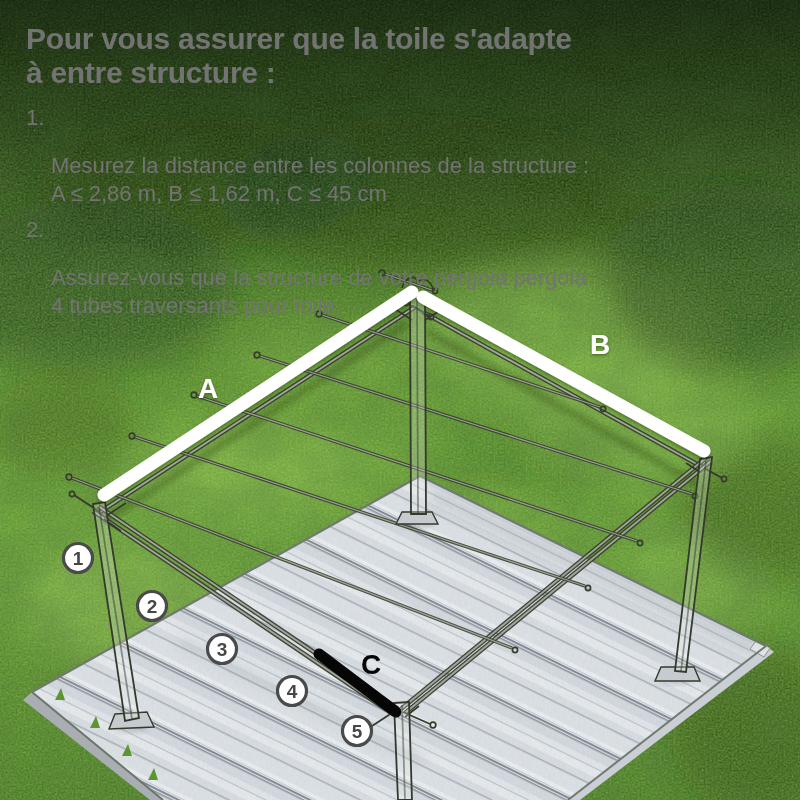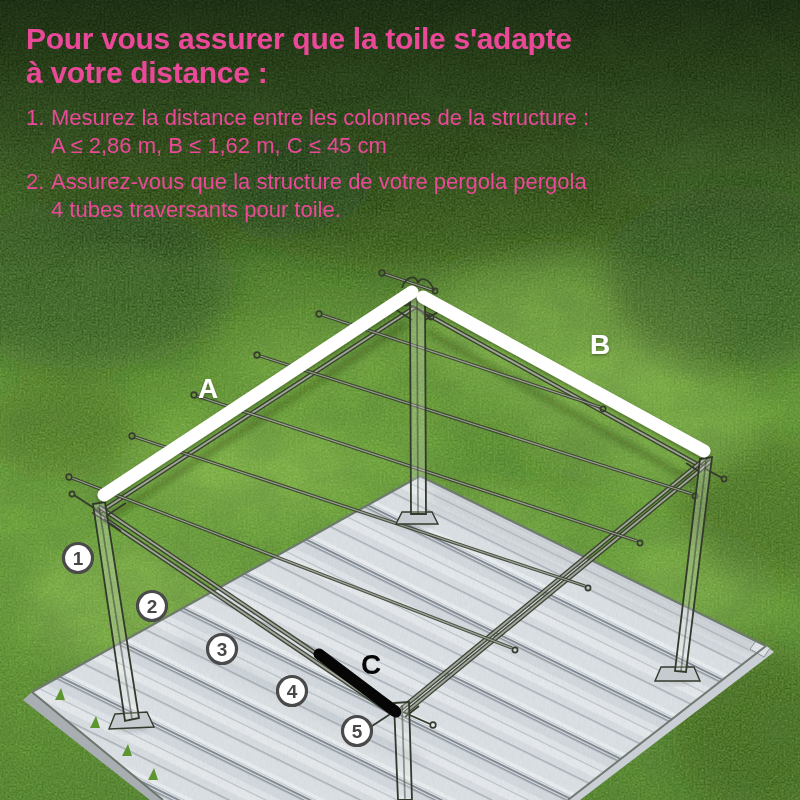--- a/index.html
+++ b/index.html
@@ -2,31 +2,31 @@
 <html lang="fr"><head>
 <meta charset="utf-8">
 <style>
   html,body{margin:0;padding:0;background:#ffffff;}
   .stage{
     position:relative;width:800px;height:800px;overflow:hidden;
     font-family:"Liberation Sans",sans-serif;
   }
   .stage svg{position:absolute;inset:0;display:block;}
   .copy{
-    position:absolute;left:26px;top:22px;right:16px;color:#ec4899;
+    position:absolute;left:26px;top:22px;right:16px;color:#737373;
     -webkit-font-smoothing:antialiased;
   }
   .copy h1{
     margin:0;font-size:30px;line-height:34px;font-weight:800;letter-spacing:-0.3px;
   }
   .copy ol{list-style:none;margin:14px 0 0 0;padding:0;}
   .copy li{display:flex;font-size:22px;line-height:27.5px;font-weight:500;}
   .copy li + li{margin-top:9px;}
   .copy .num{flex:0 0 25px;}
-  .copy .body{flex:1;}
+  .copy .body{flex:1;margin-top:48px;}
 
   
   .rail{stroke:#333a2b;stroke-width:4.6;fill:none;opacity:.92;}
   .rail-core{stroke:#ccd2c5;stroke-width:1.9;fill:none;opacity:.7;}
   .tube{stroke:#363d2e;stroke-width:3.4;fill:none;opacity:.9;}
   .tube-core{stroke:#d6dbd0;stroke-width:1.3;fill:none;opacity:.6;}
   .cap{fill:none;stroke:#363d2e;stroke-width:1.7;}
   .wire{stroke:#333a2b;stroke-width:1.7;fill:none;}
   .post{fill:rgba(240,244,240,.25);stroke:#333a2b;stroke-width:1.8;}
   .plate{fill:#c6cbd0;stroke:#333a2b;stroke-width:1.4;}
@@ -269,21 +269,21 @@
     </g>
     <g>
       <circle class="marker-circle" cx="357" cy="731" r="14.5"></circle>
       <text class="marker-num" x="357" y="738">5</text>
     </g>
   </g>
 </svg>
 
 <header class="copy">
   <h1><span>Pour vous assurer que la toile s'adapte</span><br>
-  <span>à votre distance :</span></h1>
+  <span>à entre structure :</span></h1>
   <ol>
     <li>
       <span class="num">1.</span>
       <span class="body"><span>Mesurez la distance entre les colonnes de la structure :</span><br>
       <span>A ≤ 2,86 m, B ≤ 1,62 m, C ≤ 45 cm</span></span>
     </li>
     <li>
       <span class="num">2.</span>
       <span class="body"><span>Assurez-vous que la structure de votre pergola pergola</span><br>
       <span>4 tubes traversants pour toile.</span></span>

